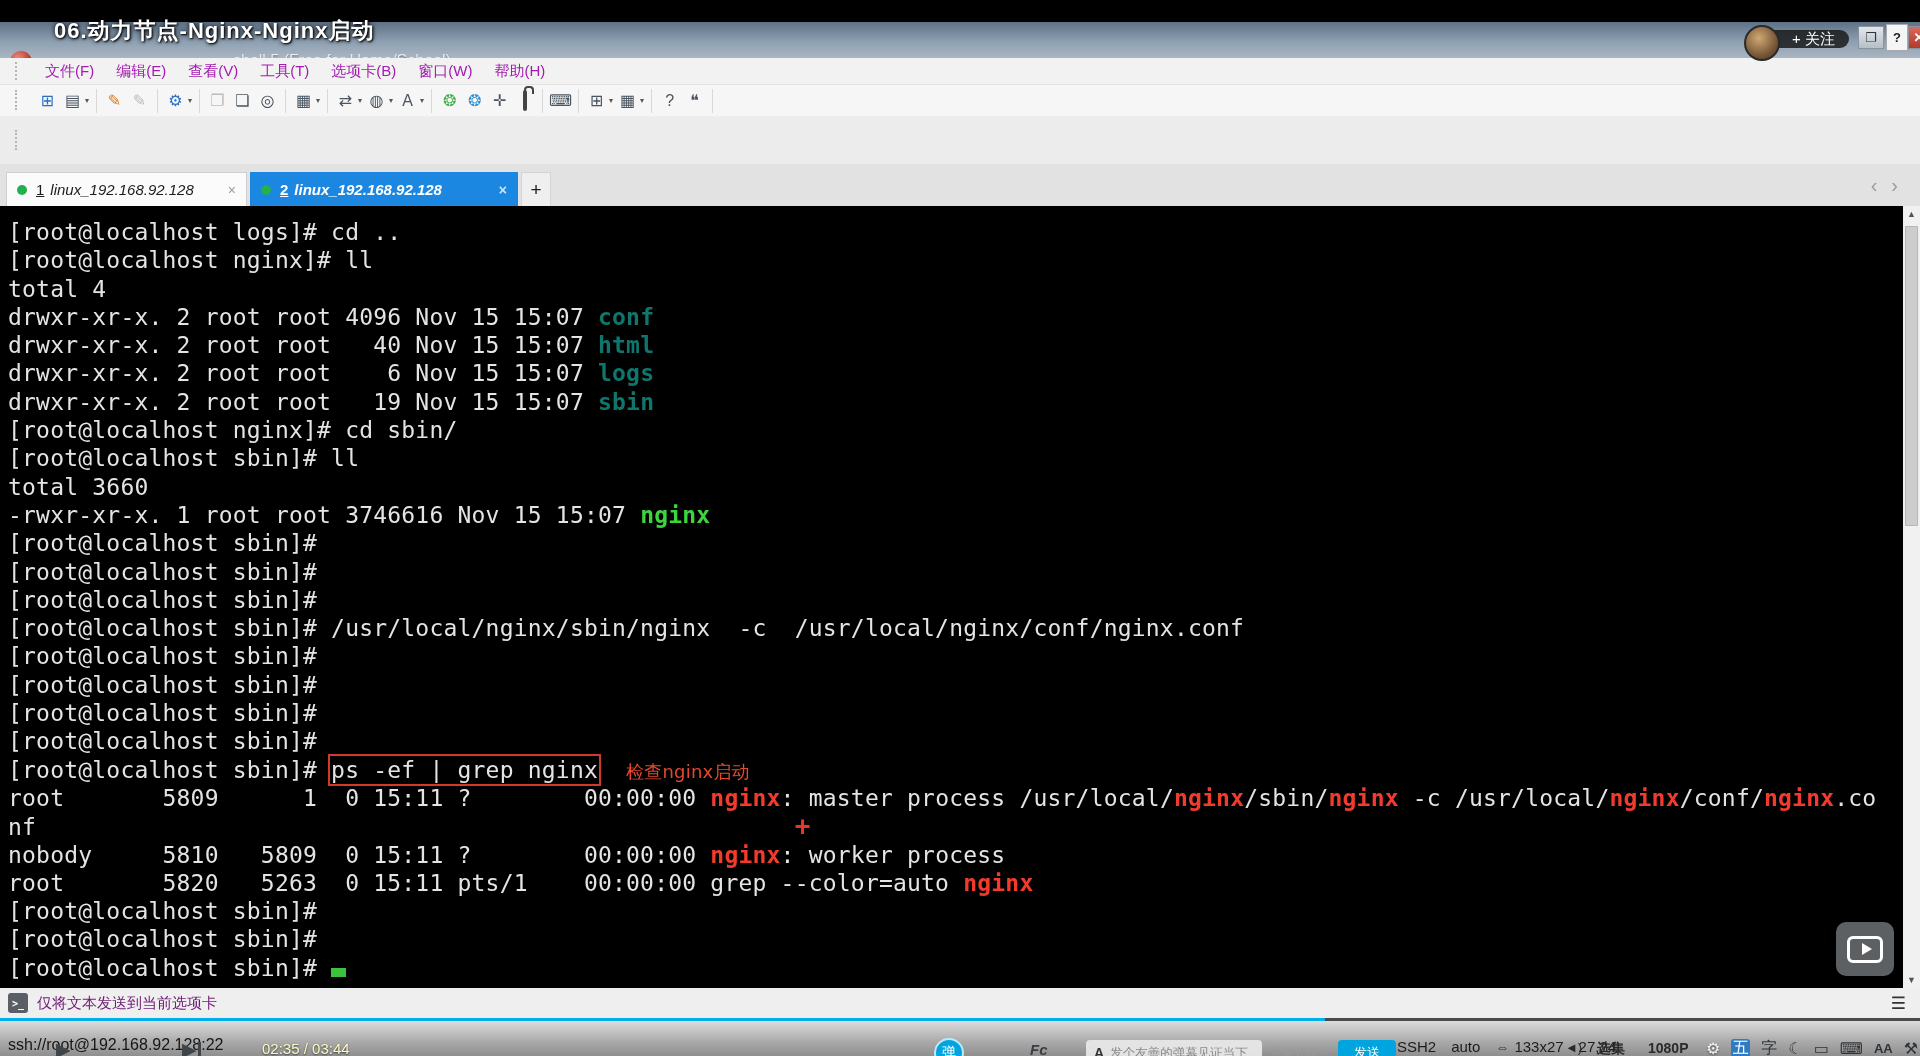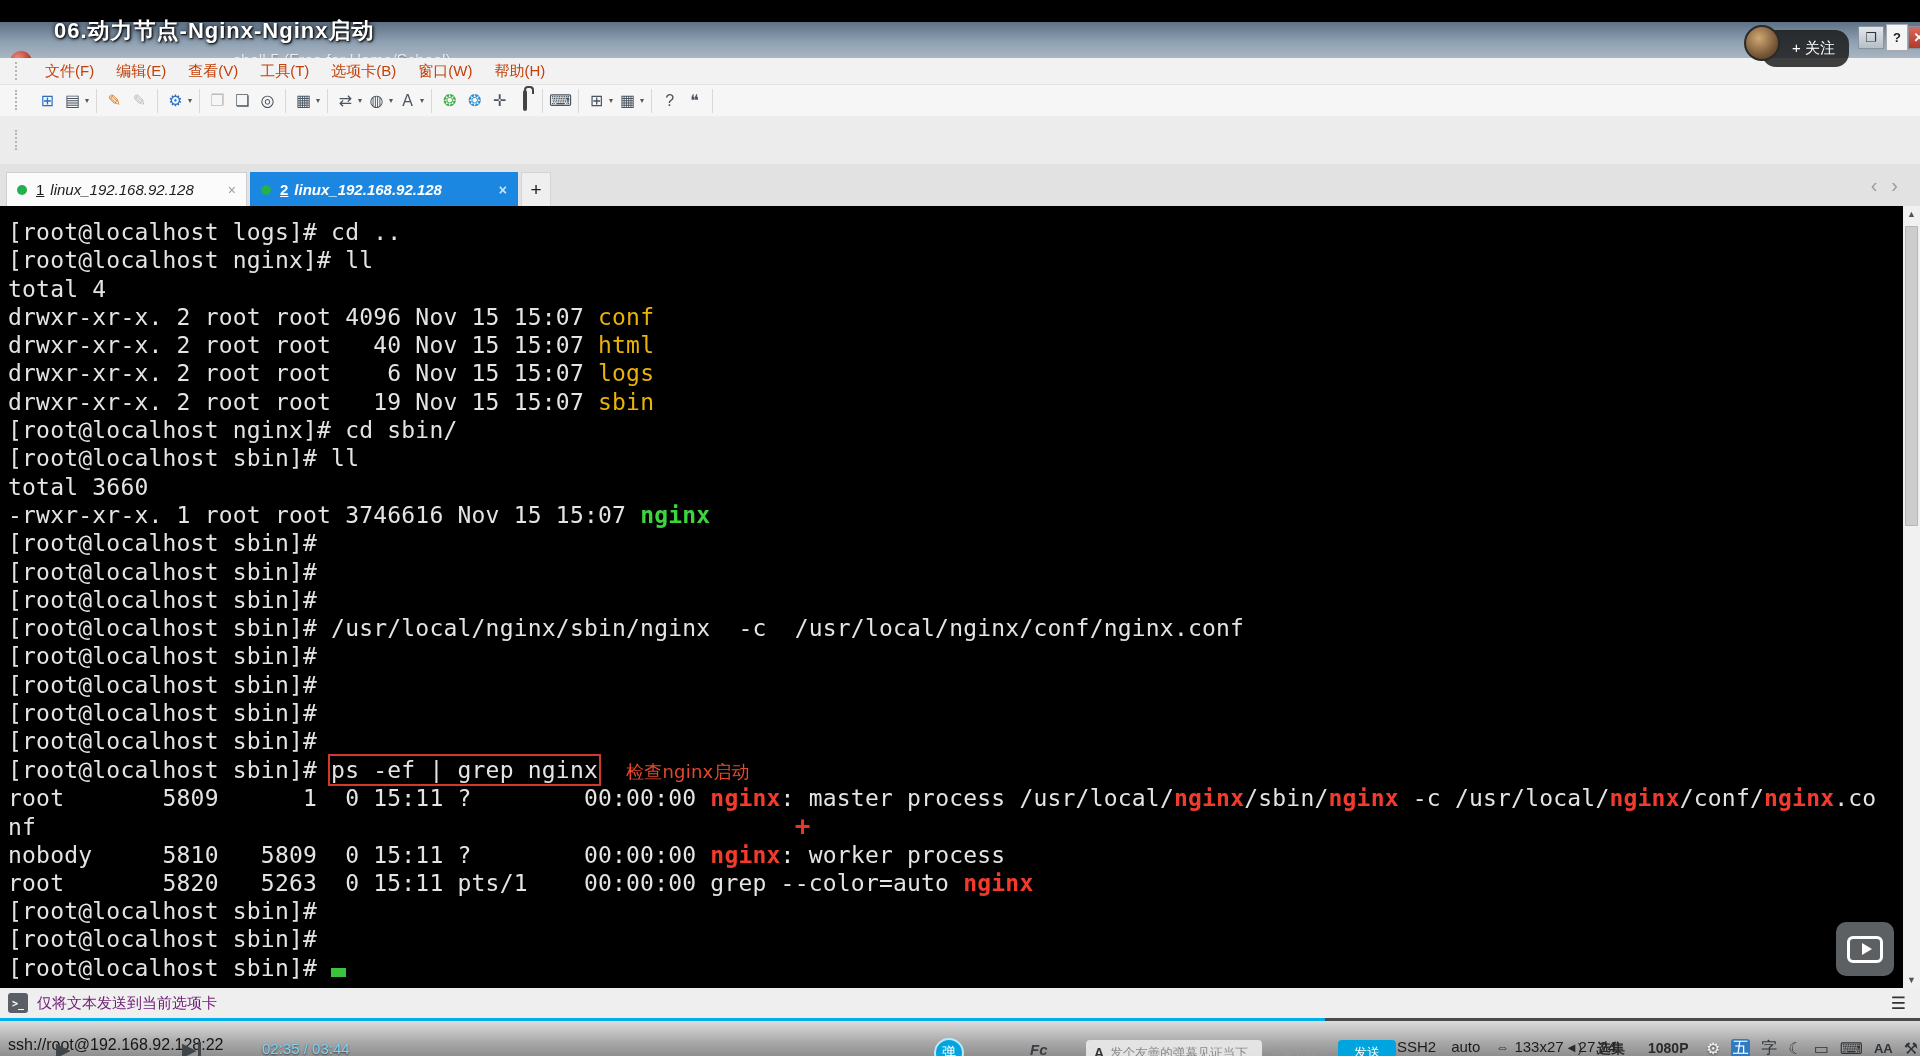--- a/index.html
+++ b/index.html
@@ -11,31 +11,31 @@
   #video-title { position:absolute; left:10px; top:16px; z-index:60; color:#fff; font-size:22px; font-weight:bold;
                  text-shadow:1px 1px 2px #000,0 0 5px #000; letter-spacing:1px;padding-left:44px; }
 
   
   #titlebar { top:22px; height:36px; background:linear-gradient(#5d7186,#8ea0b2 55%,#a9b6c3); }
   #xshell-icon { position:absolute; left:10px; top:29px; width:22px; height:22px; border-radius:50%;
                  background:radial-gradient(circle at 35% 30%, #e98979, #b33425 65%, #7d1f15); }
   #title-rest { position:absolute; left:233px; top:30px; color:#e9eef3; font-size:16px; text-shadow:0 1px 1px rgba(0,0,0,.4); }
   #avatar { position:absolute; left:1744px; top:25px; width:36px; height:36px; border-radius:50%; z-index:62;
             background:radial-gradient(circle at 40% 35%, #cfa873, #7a5a38 60%, #41301c); border:2px solid #2a2a2a; }
-  #follow-pill { position:absolute; left:1762px; top:30px; height:37px; z-index:61; border-radius:14px;
+  #follow-pill { position:absolute; left:1762px; top:30px; height:18px; z-index:61; border-radius:14px;
                  background:rgba(22,22,22,.82); color:#fff; font-size:15px; display:flex; align-items:center; padding:0 14px 0 30px; }
   .winbtn { position:absolute; top:26px; height:23px; display:flex; align-items:center; justify-content:center;
             font-size:13px; border:1px solid #8a929c; z-index:61; }
   #btn-restore { left:1858px; width:26px; background:linear-gradient(#e3e7ec,#b6bec7); color:#333; }
   #btn-help { left:1886px; width:22px; top:24px; height:27px; background:#f5f5f5; color:#222; font-weight:bold; border-color:#aaa; }
   #btn-close { left:1908px; width:22px; background:linear-gradient(#d96a5c,#b03a2c); color:#fff; font-weight:bold; }
 
   
   #menubar { top:58px; height:26px; background:#f2f2f2; display:flex; align-items:center; padding-left:34px; }
-  .menu-item { padding:2px 11px; font-size:15px; color:#c2410c; }
+  .menu-item { padding:2px 11px; font-size:15px; color:#a21caf; }
   .grip { position:absolute; left:15px; width:4px; border-left:2px dotted #b5b5b5; }
 
   
   #toolbar { top:84px; height:32px; background:#f6f6f6; border-top:1px solid #e3e3e3; display:flex; align-items:center; padding-left:30px; }
   .tgroup { display:flex; align-items:center; height:24px; padding:0 5px; border-right:1px solid #d8d8d8; }
   .ticon { min-width:25px; text-align:center; font-size:16px; color:#4a5560; line-height:24px; }
   .ticon.accent { color:#2d6fc2; } .ticon.orange { color:#e07820; } .ticon.green { color:#3fae49; }
   .ticon.blue { color:#2d8fd0; } .ticon.disabled { color:#bcbcbc; }
   .dd { font-size:8px; color:#555; margin:0 2px 0 0; }
 
@@ -62,21 +62,21 @@
   .tab.active .tabx { color:#cfe6fa; }
   #newtab { height:34px; width:30px; background:#efefef; border:1px solid #d4d4d4; border-bottom:none;
             display:flex; align-items:center; justify-content:center; font-size:19px; color:#222; }
   #tab-scroll { margin-left:auto; display:flex; gap:14px; align-items:center; height:42px; padding:0 22px 0 0; color:#9a9a9a; font-size:20px; }
 
   
   #terminal { top:206px; height:782px; background:#000; padding:12px 16px 0 8px;
               font-family:"DejaVu Sans Mono",monospace; font-size:23px; line-height:28.3px; letter-spacing:.2px;
               color:#e4e4e4; white-space:pre; overflow:hidden; }
   .tline { height:28.3px; }
-  .seg-dir  { color:#eab308; font-weight:normal; }
+  .seg-dir  { color:#0f766e; font-weight:bold; }
   .seg-exec { color:#3ed43e; font-weight:bold; }
   .seg-match{ color:#f23b2d; font-weight:bold; }
   .seg-redbox { outline:2px solid #cf3a2a; outline-offset:1px; }
   .seg-annot { color:#e8472e; font-family:"DejaVu Sans",sans-serif; font-size:18px; font-weight:normal; }
   .seg-plus  { color:#e8372a; font-weight:bold; font-size:26px; }
   .seg-cursor{ display:inline-block; width:15px; height:9px; background:#3cc23c; vertical-align:-1px; }
 
   
   #scrollbar { position:absolute; right:0; top:206px; width:17px; height:782px; background:#f1f1f1; z-index:5; }
   #scrollbar .arr { width:17px; height:16px; text-align:center; font-size:9px; color:#555; line-height:16px; }
@@ -106,21 +106,21 @@
   #status-right { position:absolute; left:1382px; top:1038px; display:flex; gap:15px; align-items:center;
                   font-size:15px; color:#1d1d1d; z-index:21; }
   #status-right .lockglyph { transform:scale(.85); margin-top:2px; }
   .resize-glyph { font-size:14px; color:#333; }
 
   
   .vctl { position:absolute; z-index:30; }
   #play-btn { left:56px; top:1038px; color:#3f4449; font-size:19px; }
   #next-btn { left:182px; top:1038px; color:#3f4449; font-size:19px; }
   #next-btn .bar { display:inline-block; width:3px; height:16px; background:#3f4449; vertical-align:-2px; margin-left:1px; }
-  #video-time { left:262px; top:1040px; color:#7dd3fc; font-size:15px; text-shadow:0 1px 2px rgba(0,0,0,.65); white-space:nowrap; }
+  #video-time { left:262px; top:1040px; color:#fef9c3; font-size:15px; text-shadow:0 1px 2px rgba(0,0,0,.65); white-space:nowrap; }
   #danmu-toggle { left:934px; top:1038px; width:30px; height:30px; border-radius:50%; background:#00a5e0;
                   border:2px solid #bfe9f8; color:#fff; font-size:14px; display:flex; align-items:center; justify-content:center; }
   #danmu-style { left:1030px; top:1041px; color:#3a3f44; font-size:15px; font-weight:bold; font-style:italic; }
   #danmu-input { left:1086px; top:1040px; width:176px; height:26px; background:rgba(232,232,232,.93); border-radius:4px;
                  display:flex; align-items:center; padding:0 8px; gap:6px; }
   #danmu-input .a-icon { color:#333; font-weight:bold; font-size:14px; }
   #danmu-input .dm-ph { color:#8a8a8a; font-size:12.5px; white-space:nowrap; overflow:hidden; }
   #dm-etiquette { left:1270px; top:1044px; color:#9a9a9a; font-size:12px; white-space:nowrap; }
   #dm-send { left:1338px; top:1040px; width:58px; height:26px; background:#00a5e0; color:#fff; border-radius:4px;
              font-size:13px; display:flex; align-items:center; justify-content:center; }

